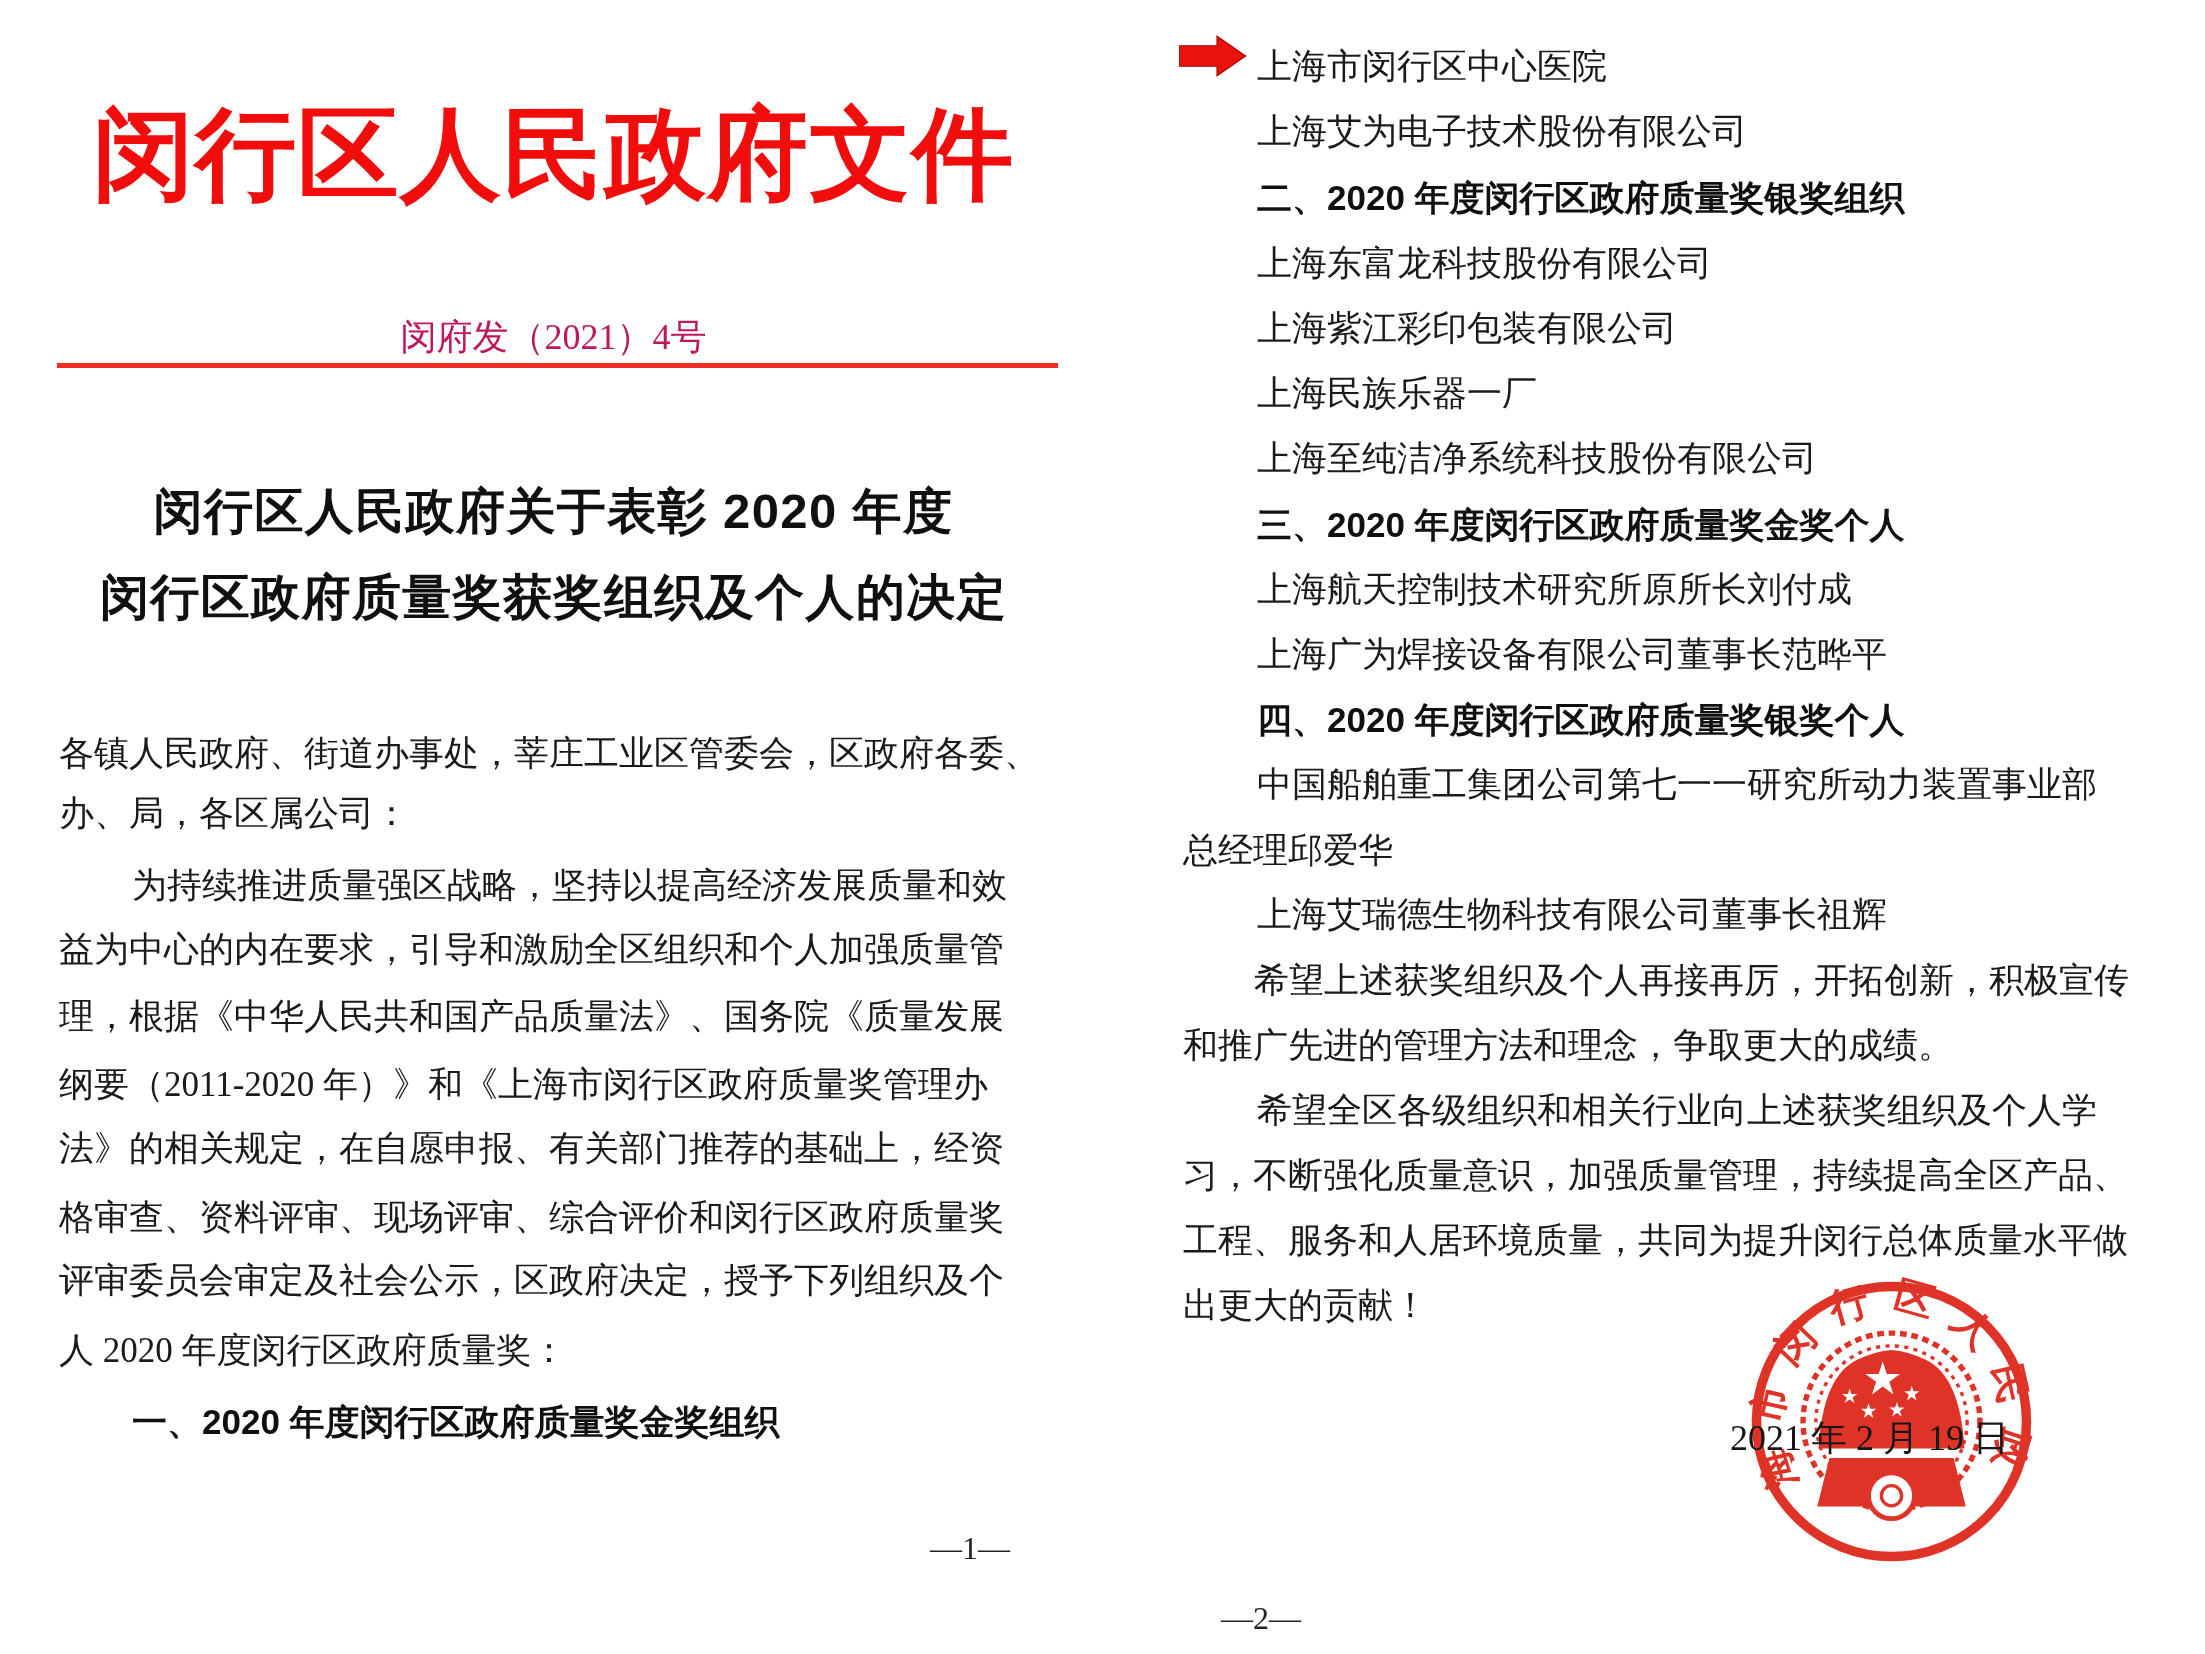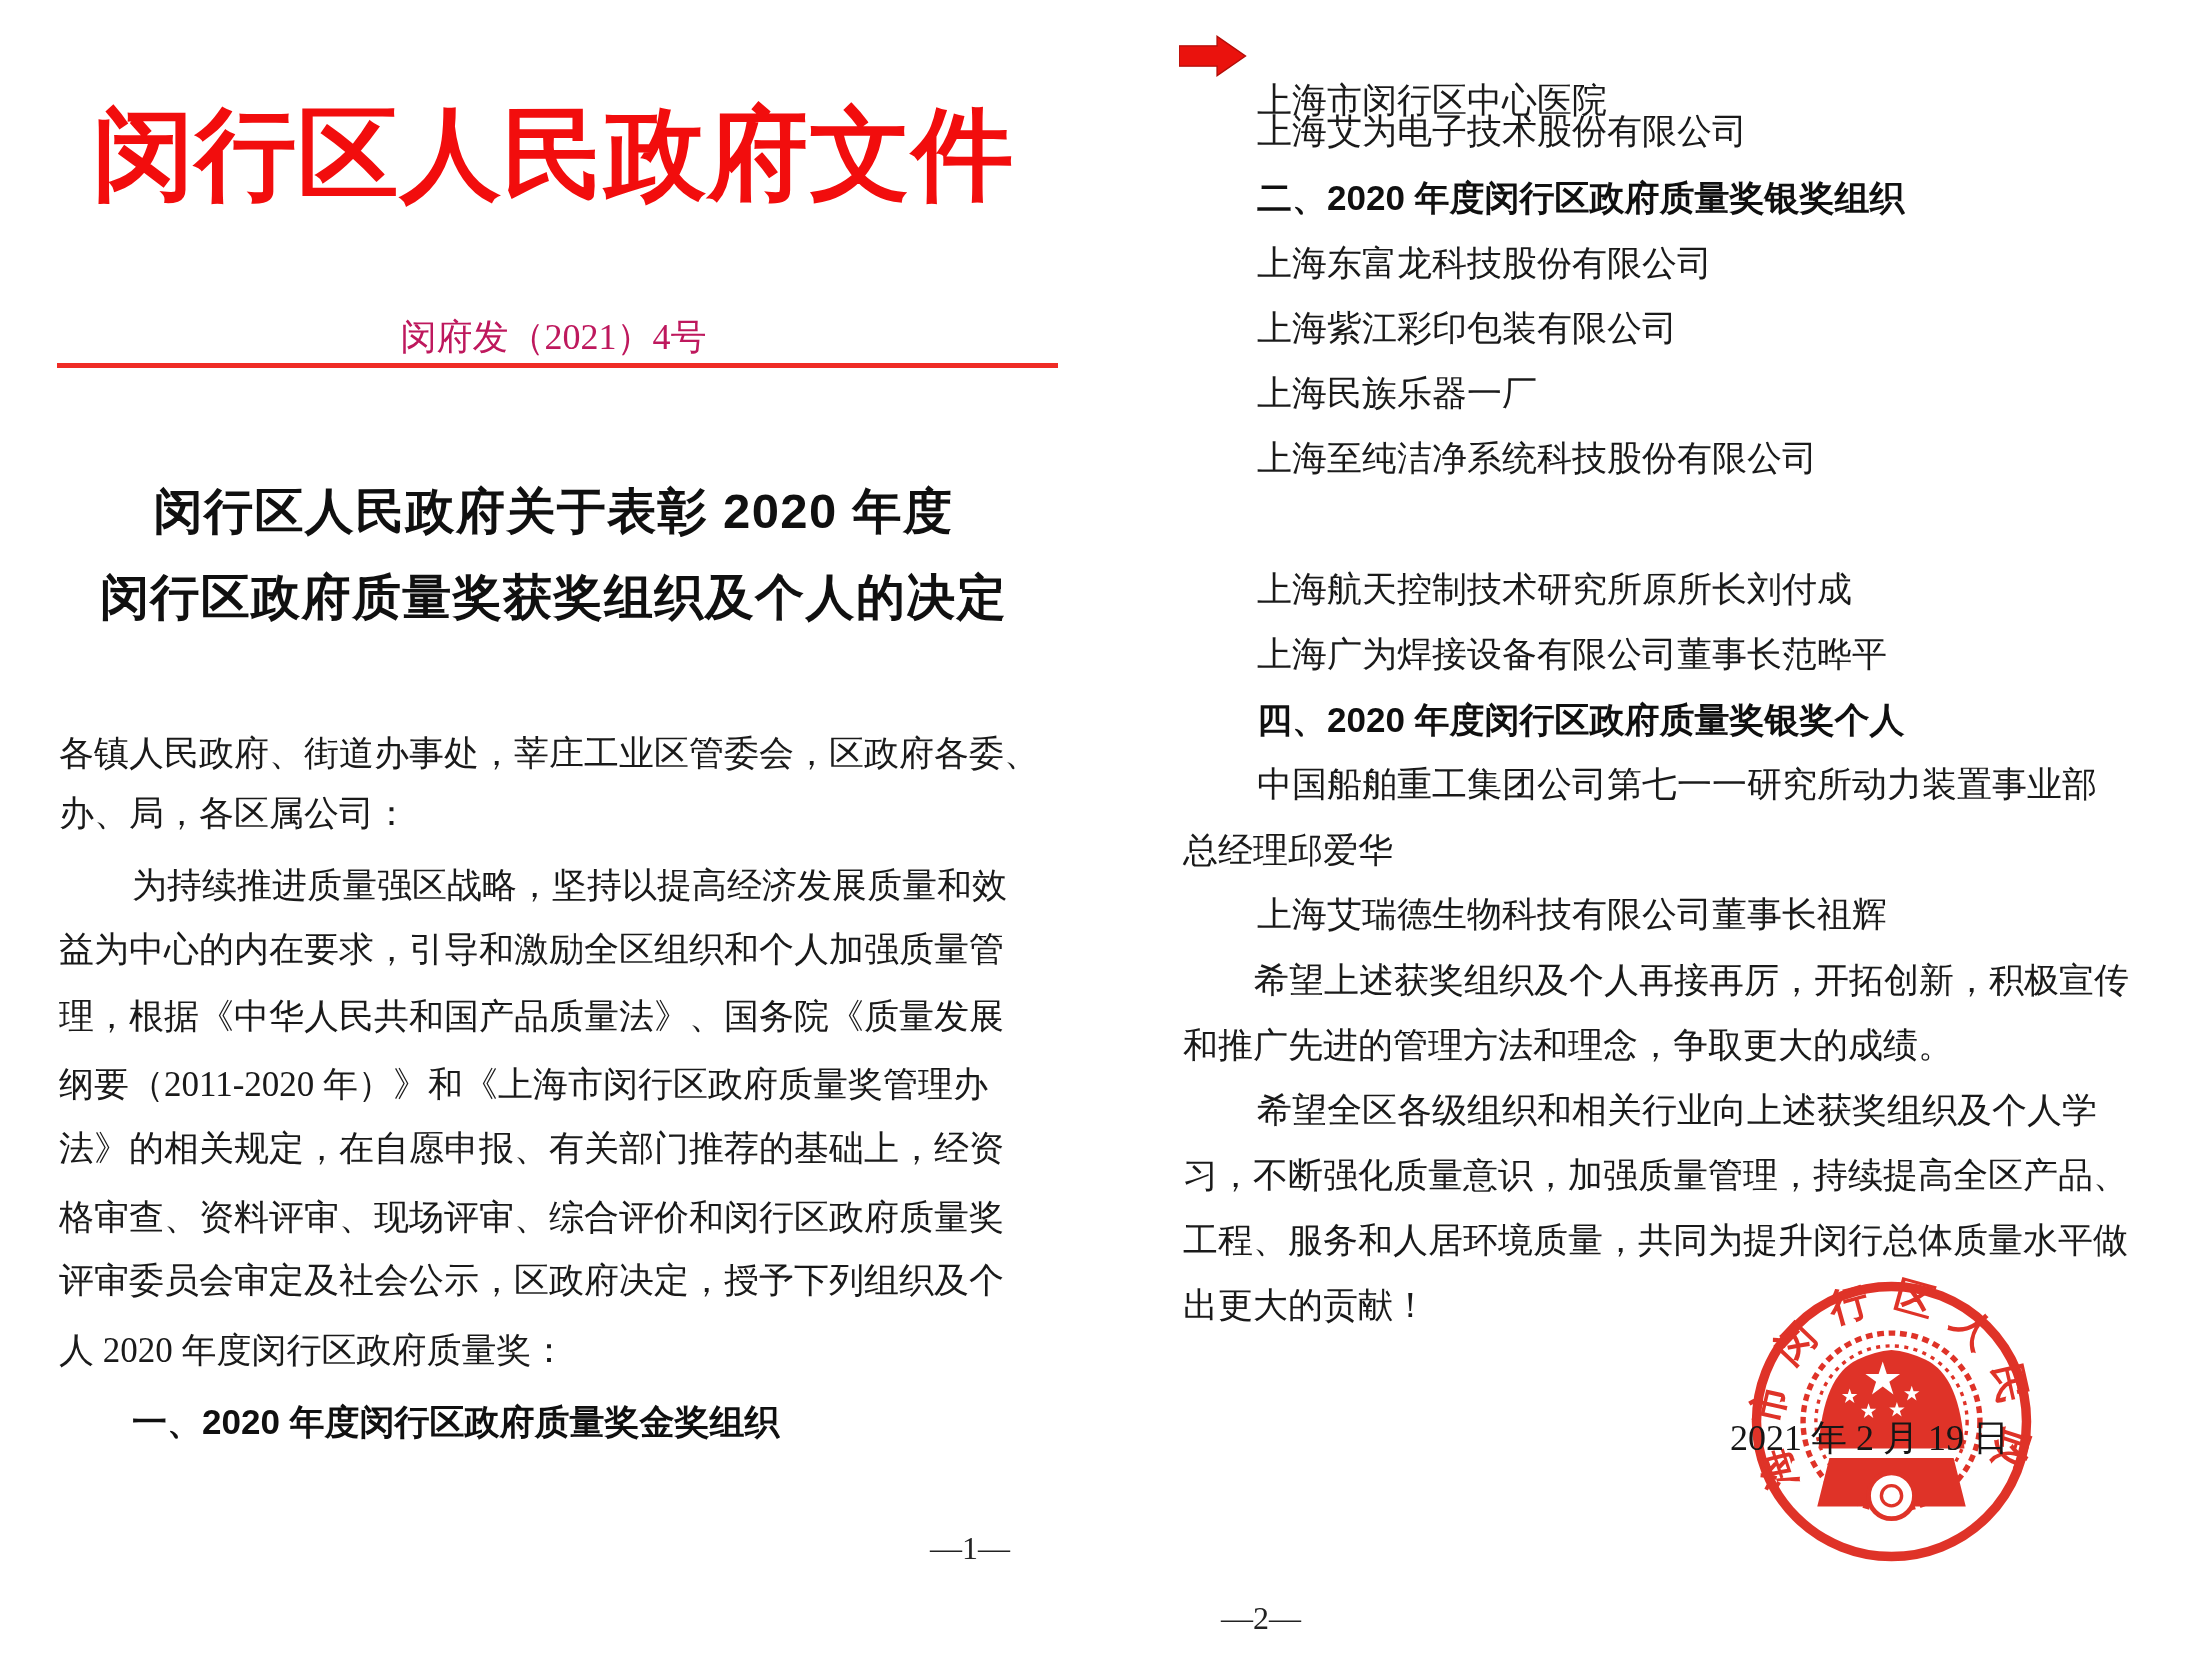--- a/index.html
+++ b/index.html
@@ -54,27 +54,28 @@
 
     <div class="pgnum" style="left:930px;top:1530px;">—1—</div>
   </div>
 
   <div class="page" id="page2">
 
     <svg class="arrow" viewBox="0 0 100 62">
       <polygon points="0,16 56,16 56,2 98,31 56,60 56,46 0,46" fill="#ea120d" stroke="#b30d08" stroke-width="2"></polygon>
     </svg>
 
-    <div class="line" style="left:109px;top:47px;margin-top:34px;">上海市闵行区中心医院</div>
+    <div class="line" style="left:109px;top:47px;">上海市闵行区中心医院</div>
     <div class="line" style="left:109px;top:112px;">上海艾为电子技术股份有限公司</div>
     <div class="line hei" style="left:109px;top:178px;">二、2020 年度闵行区政府质量奖银奖组织</div>
     <div class="line" style="left:109px;top:309px;">上海紫江彩印包装有限公司</div>
     <div class="line" style="left:109px;top:244px;">上海东富龙科技股份有限公司</div>
     <div class="line" style="left:109px;top:374px;">上海民族乐器一厂</div>
     <div class="line" style="left:109px;top:439px;">上海至纯洁净系统科技股份有限公司</div>
+    <div class="line hei" style="left:109px;top:505px;">三、2020 年度闵行区政府质量奖金奖个人</div>
     <div class="line" style="left:109px;top:570px;">上海航天控制技术研究所原所长刘付成</div>
     <div class="line" style="left:109px;top:635px;">上海广为焊接设备有限公司董事长范晔平</div>
     <div class="line hei" style="left:109px;top:700px;">四、2020 年度闵行区政府质量奖银奖个人</div>
     <div class="line" style="left:109px;top:765px;">中国船舶重工集团公司第七一一研究所动力装置事业部</div>
     <div class="line" style="left:35px;top:831px;">总经理邱爱华</div>
     <div class="line" style="left:109px;top:895px;">上海艾瑞德生物科技有限公司董事长祖辉</div>
     <div class="line" style="left:106px;top:961px;">希望上述获奖组织及个人再接再厉，开拓创新，积极宣传</div>
     <div class="line" style="left:35px;top:1026px;">和推广先进的管理方法和理念，争取更大的成绩。</div>
     <div class="line" style="left:109px;top:1091px;">希望全区各级组织和相关行业向上述获奖组织及个人学</div>
     <div class="line" style="left:35px;top:1156px;">习，不断强化质量意识，加强质量管理，持续提高全区产品、</div>

